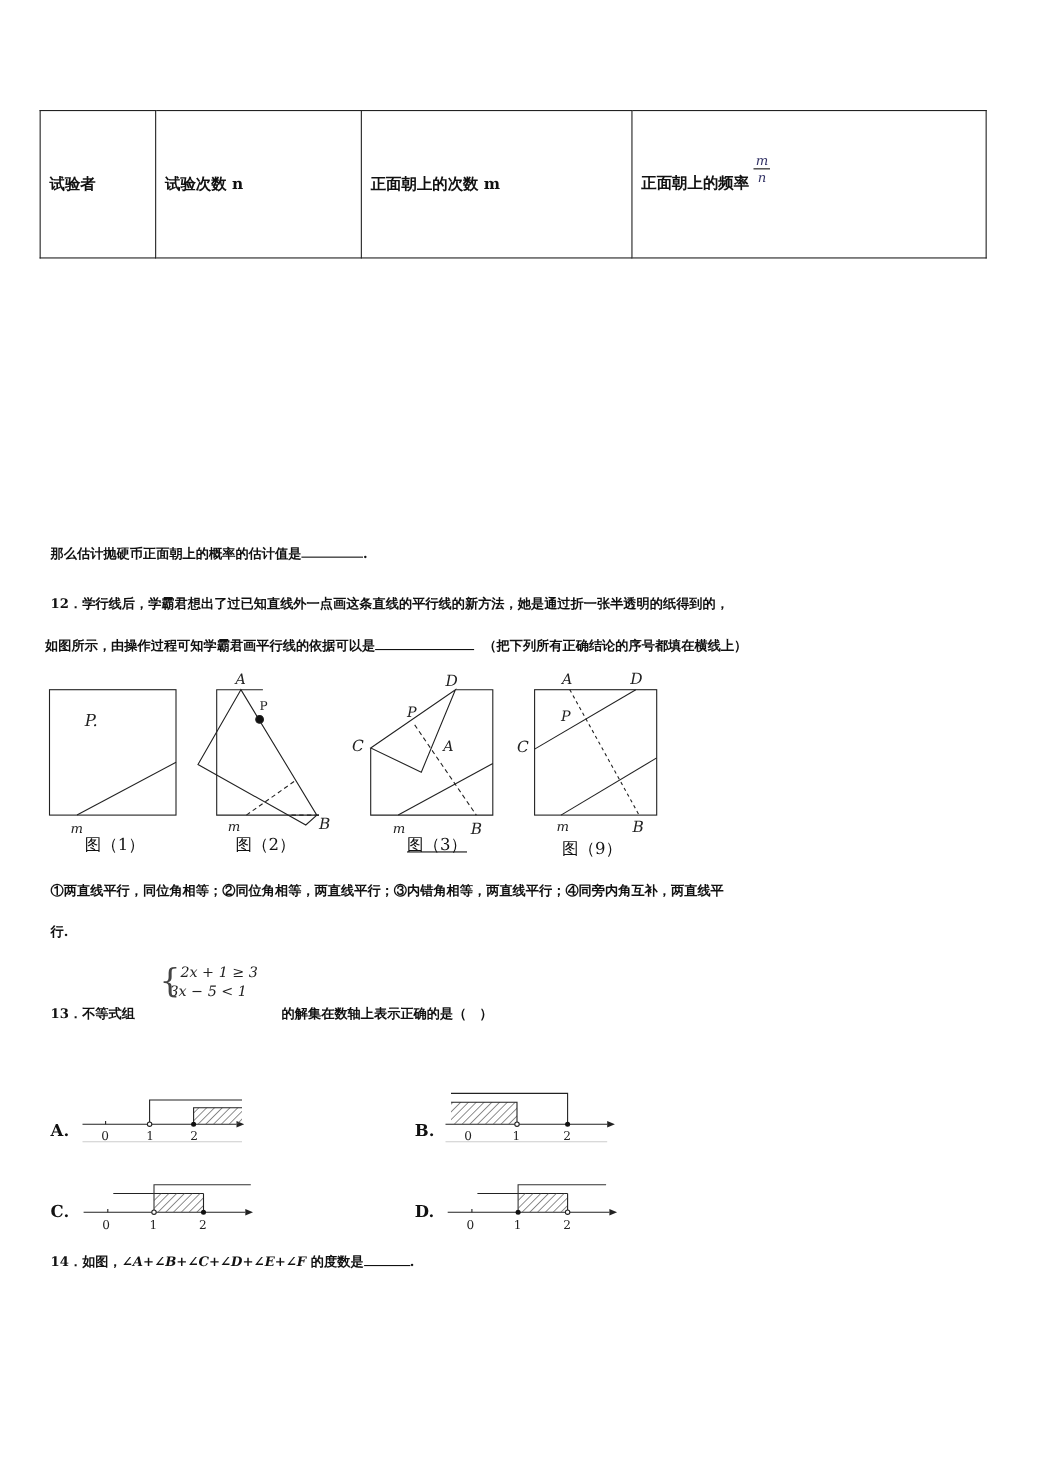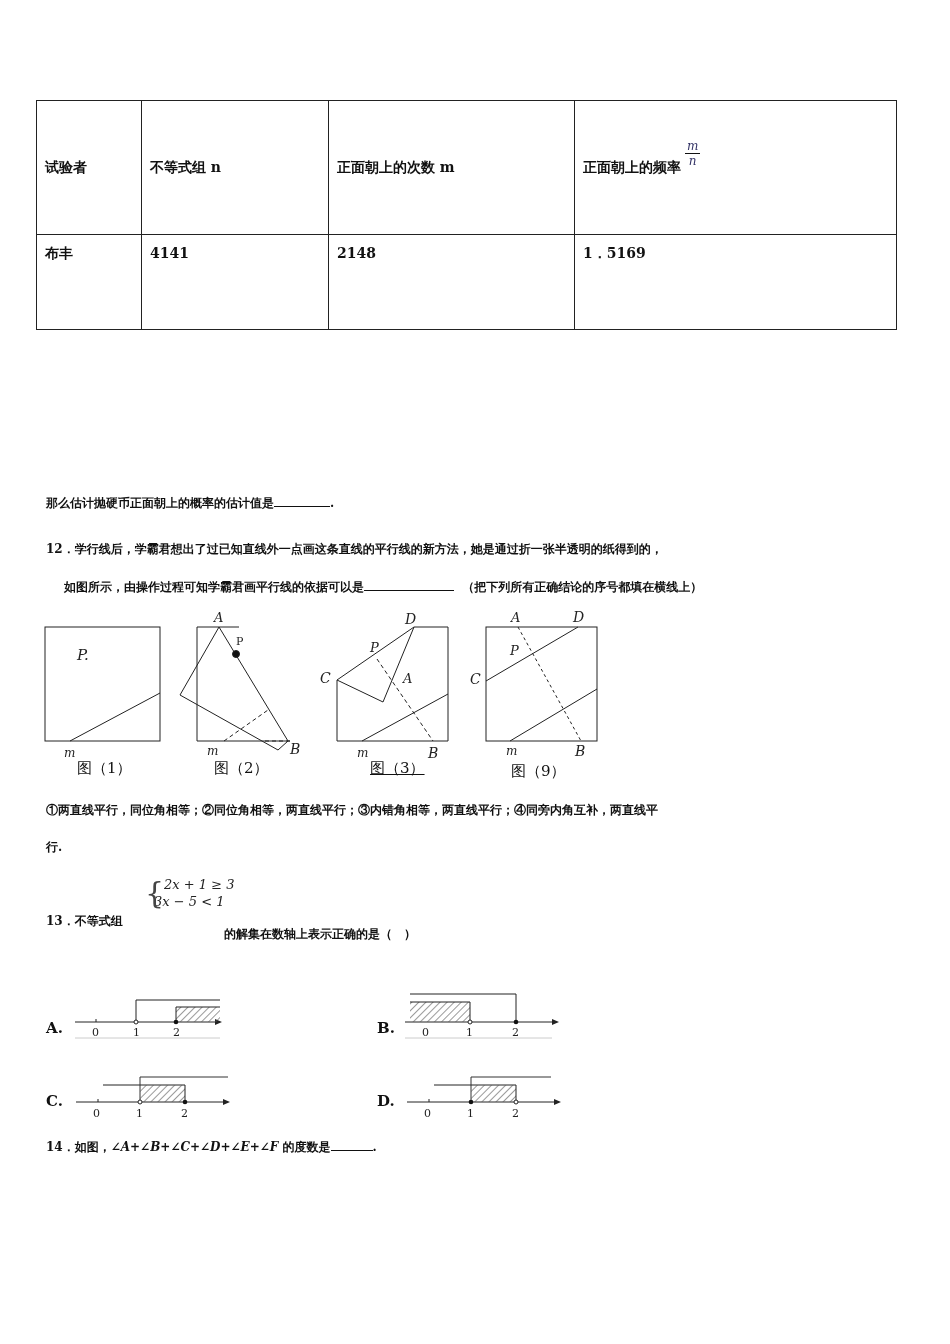--- a/index.html
+++ b/index.html
@@ -19,41 +19,35 @@
   .sys{position:absolute;font-size:13px;font-style:italic;line-height:17px;font-weight:normal;color:#222;}
   .opt-label{position:absolute;font-size:15px;font-weight:bold;}
 </style>
 </head>
 <body>
 
 <table class="data">
   <tbody>
       <tr class="head">
     <td style="width:88px">试验者</td>
-    <td style="width:170px">不等式组 n</td>
+    <td style="width:170px">试验次数 n</td>
     <td style="width:229px">正面朝上的次数 m</td>
     <td>
       <span>正面朝上的频率</span><span class="frac"><div class="num">m</div><div>n</div></span>
     </td>
-  </tr>
-  <tr class="row">
-    <td>布丰</td>
-    <td>4141</td>
-    <td>2148</td>
-    <td>1．5169</td>
   </tr>
 </tbody>
   </table>
 
 <div class="txt" style="left:46px;top:494px;">
   <span>那么估计抛硬币正面朝上的概率的估计值是</span><span class="blank" style="width:56px"></span><span>.</span>
 </div>
 
 <div class="txt" style="left:46px;top:541px;">12．学行线后，学霸君想出了过已知直线外一点画这条直线的平行线的新方法，她是通过折一张半透明的纸得到的，</div>
-<div class="txt" style="left:64px;top:578px;">
+<div class="txt" style="left:41px;top:578px;">
   <span>如图所示，由操作过程可知学霸君画平行线的依据可以是</span><span class="blank" style="width:90px"></span>&nbsp;&nbsp;<span>（把下列所有正确结论的序号都填在横线上）</span>
 </div>
 
 <svg class="abs" style="left:40px;top:605px;" width="580" height="185" stroke="#222" fill="none" stroke-width="1">
 
   <g>
     <rect x="5" y="22" width="115" height="114"></rect>
     <line x1="30" y1="136" x2="120" y2="88"></line>
     <text x="37" y="55" font-size="15" font-style="italic" fill="#222" stroke="none">P.</text>
     <text x="24" y="152" font-size="12" font-style="italic" fill="#222" stroke="none">m</text>
@@ -104,21 +98,21 @@
 
 <div class="txt" style="left:46px;top:802px;">①两直线平行，同位角相等；②同位角相等，两直线平行；③内错角相等，两直线平行；④同旁内角互补，两直线平</div>
 <div class="txt" style="left:46px;top:839px;">行.</div>
 
 <div class="sys" style="left:145px;top:876px;">
   <span style="position:absolute;left:0;top:0;font-size:30px;line-height:34px;font-style:normal;color:#444;">{</span>
   <div style="margin-left:19px">2x + 1 ≥ 3</div>
   <div style="margin-left:9px">3x − 5 &lt; 1</div>
 </div>
 <div class="txt" style="left:46px;top:913px;">13．不等式组</div>
-<div class="txt" style="left:224px;top:913px;margin-top:13px;">的解集在数轴上表示正确的是（　）</div>
+<div class="txt" style="left:256px;top:913px;">的解集在数轴上表示正确的是（　）</div>
 
 <div class="opt-label" style="left:46px;top:1019px;">A.</div>
 <svg class="abs" style="left:70px;top:990px;" width="155" height="52">
   <defs>
     <pattern id="hatch" width="5" height="5" patternUnits="userSpaceOnUse" patternTransform="rotate(45)">
       <line x1="0" y1="0" x2="0" y2="5" stroke="#555" stroke-width="1.2"></line>
     </pattern>
   </defs>
   <line x1="5" y1="32" x2="145" y2="32" stroke="#222"></line>
   <polygon points="145,29 152,32 145,35" fill="#222"></polygon>

